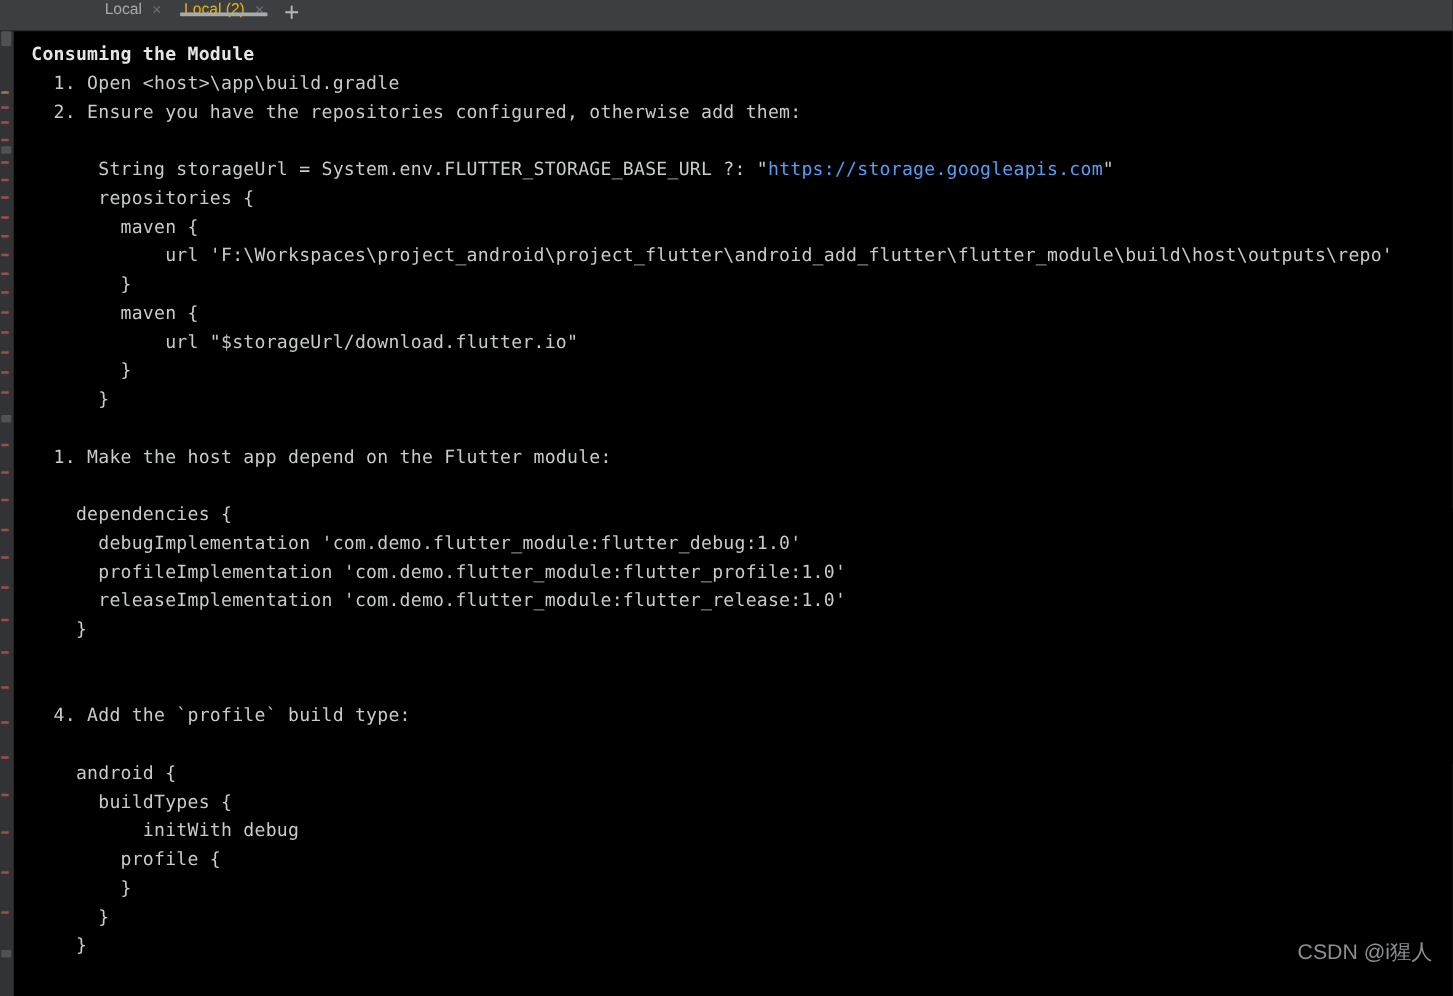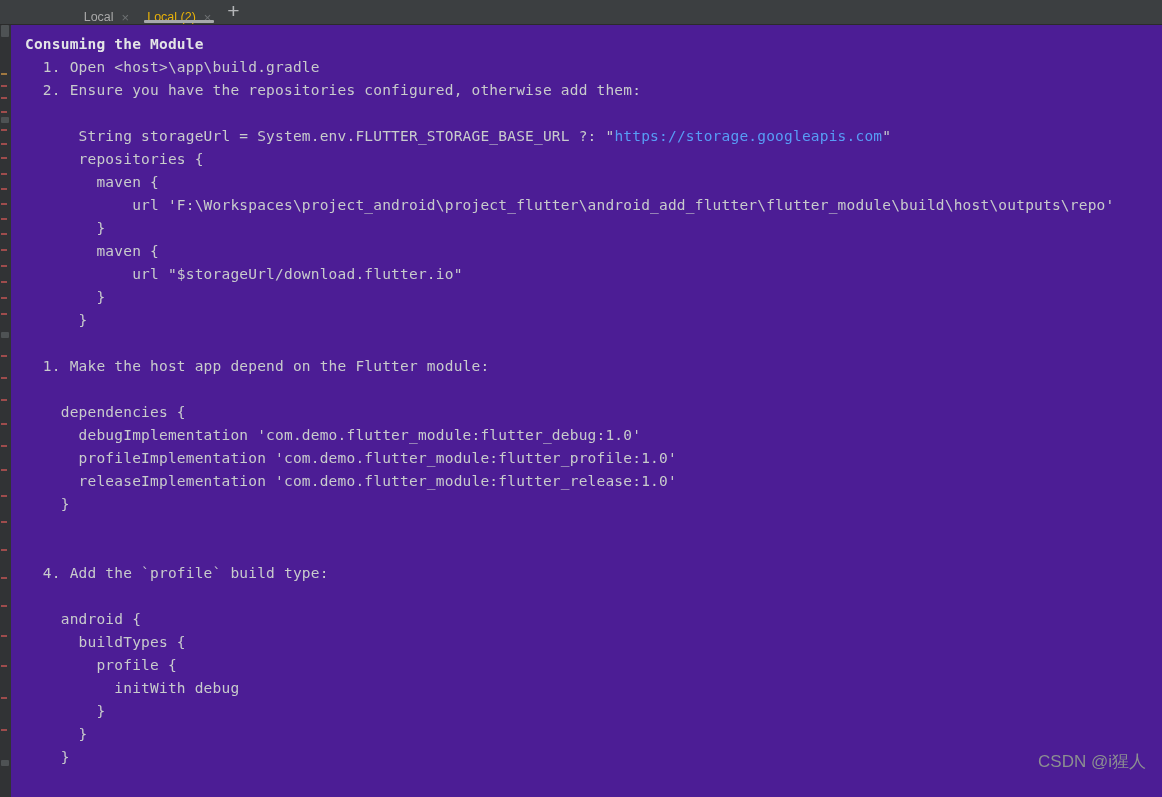--- a/index.html
+++ b/index.html
@@ -76,21 +76,21 @@
     font-weight: 300;
     color: #b4b6b8;
     line-height: 1;
     padding-bottom: 3px;
   }
 
   
   .workspace {
     position: relative;
     height: 772px;
-    background: #4c1d95;
+    background: #000000;
     display: flex;
   }
 
   
   .gutter {
     width: 11px;
     flex: 0 0 11px;
     background: #313335;
     position: relative;
   }
@@ -141,21 +141,21 @@
     font-size: 17px;
     color: #8c8f91;
     white-space: nowrap;
   }
 </style>
 </head>
 <body>
 
 <div class="tabbar">
   <div class="tabbar-label">Terminal:</div>
-  <div id="tabs-host" style="display:flex;align-items:flex-end;">
+  <div id="tabs-host" style="display:flex;align-items:flex-start;">
       <div class="tab">
         <span class="tab-title">Local</span>
         <span class="tab-close">×</span>
       </div>
       <div class="tab active">
         <span class="tab-title">Local (2)</span>
         <span class="tab-close">×</span>
         <div class="tab-underline" style="background: rgb(168, 170, 171);"></div>
       </div>
     </div>
@@ -225,22 +225,22 @@
         <div class="line">      debugImplementation 'com.demo.flutter_module:flutter_debug:1.0'</div>
         <div class="line">      profileImplementation 'com.demo.flutter_module:flutter_profile:1.0'</div>
         <div class="line">      releaseImplementation 'com.demo.flutter_module:flutter_release:1.0'</div>
         <div class="line">    }</div>
         <div class="line"></div>
         <div class="line"></div>
         <div class="line">  4. Add the `profile` build type:</div>
         <div class="line"></div>
         <div class="line">    android {</div>
         <div class="line">      buildTypes {</div>
+        <div class="line">          initWith debug</div>
         <div class="line">        profile {</div>
-        <div class="line">          initWith debug</div>
         <div class="line">        }</div>
         <div class="line">      }</div>
         <div class="line">    }</div>
       </div>
   </div>
 
   <div class="watermark">CSDN @i猩人</div>
 </div>
 
 </body></html>

